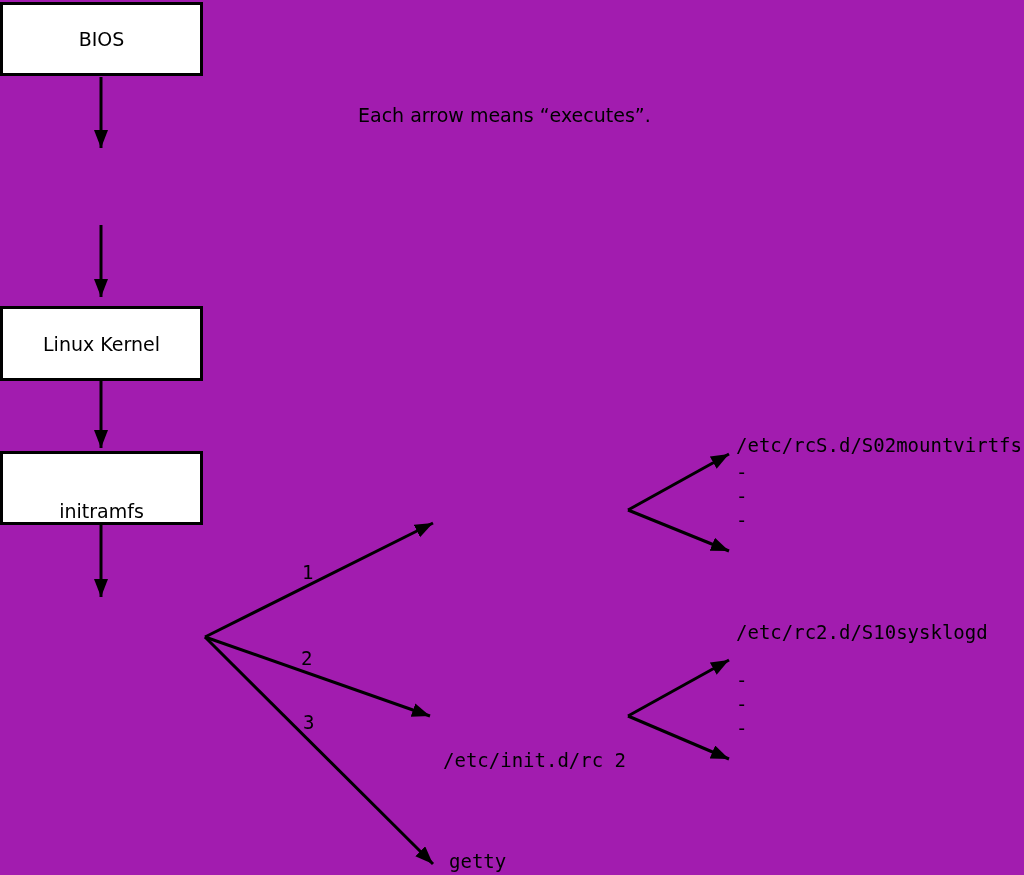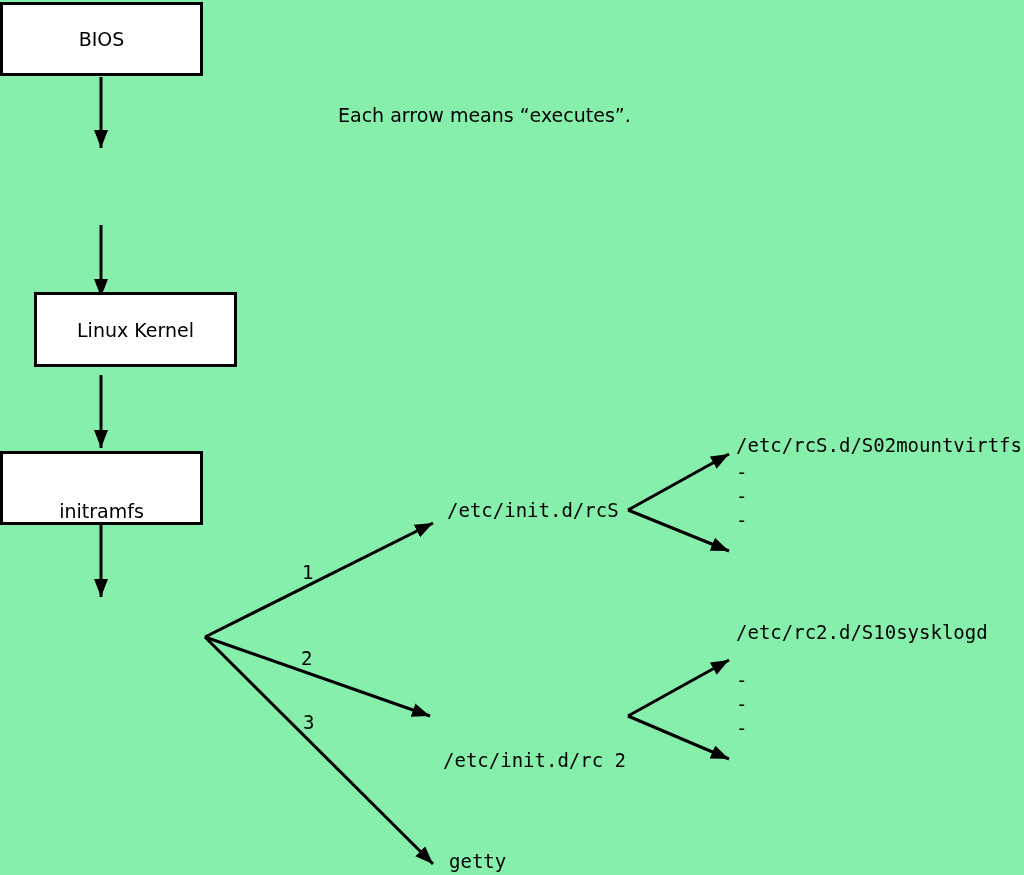--- a/index.html
+++ b/index.html
@@ -1,20 +1,20 @@
 <!DOCTYPE html>
 <html><head>
 <meta charset="utf-8">
 <style>
   html, body { margin: 0; padding: 0; background: #ffffff; }
   .canvas {
     position: relative;
     width: 1024px;
     height: 875px;
-    background: #86efac;
+    background: #a21caf;
     overflow: hidden;
     font-family: "DejaVu Sans", "Liberation Sans", sans-serif;
     color: #000000;
   }
   .arrow-layer {
     position: absolute;
     left: 0; top: 0;
     width: 1024px; height: 875px;
   }
   .node {
@@ -71,34 +71,33 @@
       <line x1="628" y1="510" x2="729" y2="551" marker-end="url(#ah)"></line>
 
       <line x1="628" y1="716" x2="729" y2="660" marker-end="url(#ah)"></line>
       <line x1="628" y1="716" x2="729" y2="759" marker-end="url(#ah)"></line>
     </g>
   </svg>
 
   <div class="node" style="top:2px; height:74px;">
     <span>BIOS</span>
   </div>
-  <div class="node" style="top:292px;margin-left:34px;">
+  <div class="node" style="top:306px;">
     <span>Linux Kernel</span>
   </div>
   <div class="node" style="top:451px; height:74px;align-items:flex-end;">
     <span>initramfs</span>
   </div>
 
-  <div class="note" style="left:338px; top:115px;">Each arrow means “executes”.</div>
+  <div class="note" style="left:358px; top:115px;">Each arrow means “executes”.</div>
 
   <div class="mono" style="left:302px; top:572px;">1</div>
   <div class="mono" style="left:301px; top:658px;">2</div>
   <div class="mono" style="left:303px; top:722px;">3</div>
 
-  <div class="mono" style="left:447px; top:510px;">/etc/init.d/rcS</div>
   <div class="mono" style="left:443px; top:716px;margin-top:44px;">/etc/init.d/rc 2</div>
   <div class="mono" style="left:449px; top:861px;">getty</div>
 
   <div class="mono" style="left:736px; top:445px;">/etc/rcS.d/S02mountvirtfs</div>
   <div class="mono" style="left:736px; top:472px;">-</div>
   <div class="mono" style="left:736px; top:496px;">-</div>
   <div class="mono" style="left:736px; top:520px;">-</div>
 
   <div class="mono" style="left:736px; top:632px;">/etc/rc2.d/S10sysklogd</div>
   <div class="mono" style="left:736px; top:680px;">-</div>

